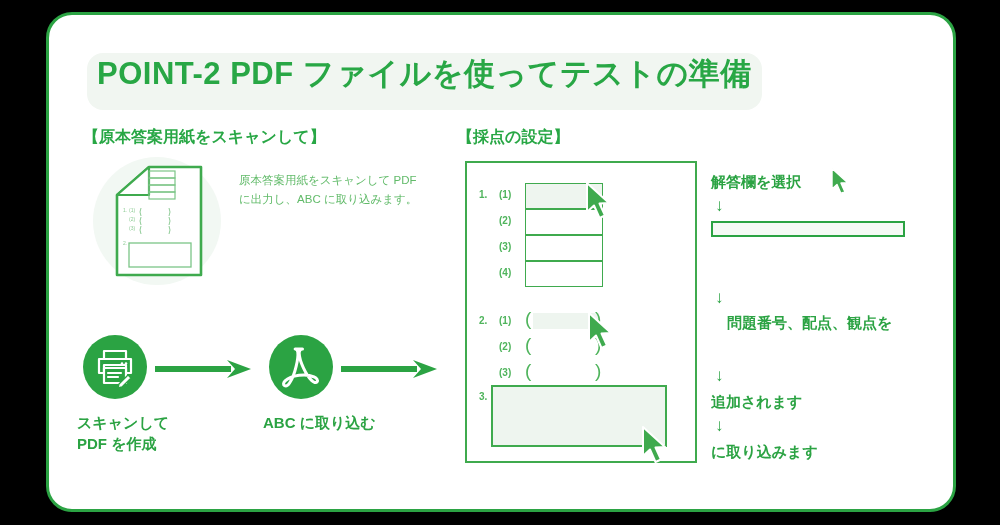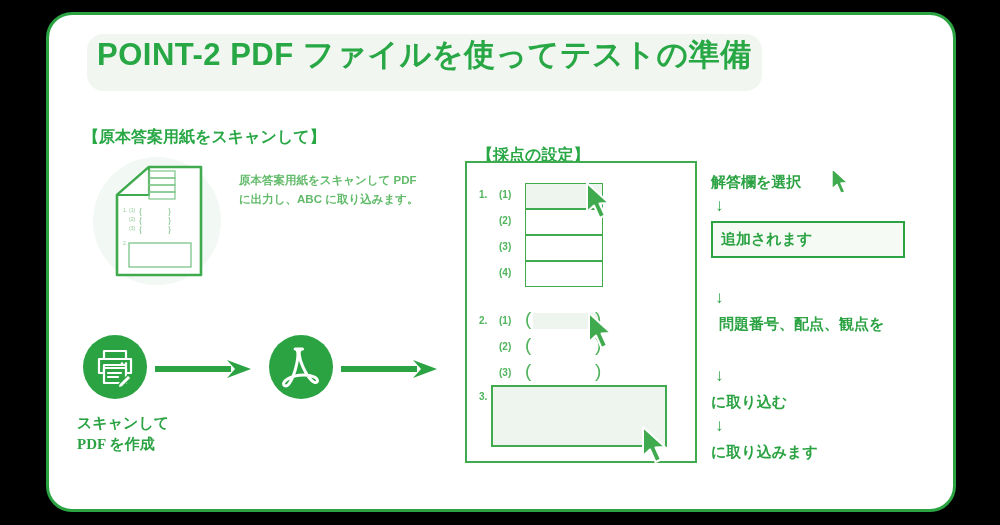--- a/index.html
+++ b/index.html
@@ -28,21 +28,21 @@
     height: 500px;
     background: #ffffff;
     border: 3px solid #2ba343;
     border-radius: 26px;
   }
 
   
   .title-band {
     position: absolute;
     left: 38px;
-    top: 19px;
+    top: 38px;
     padding: 4px 10px 19px 10px;
     background: #f1f6f1;
     border-radius: 16px;
   }
   .title-text {
     font-size: 31px;
     font-weight: bold;
     color: #28a745;
     letter-spacing: 0.5px;
     white-space: nowrap;
@@ -51,21 +51,21 @@
 
   
   .sec-head {
     position: absolute;
     font-size: 16px;
     font-weight: bold;
     color: #28a745;
     white-space: nowrap;
   }
   #head-left  { left: 34px;  top: 112px; }
-  #head-mid   { left: 428px; top: 112px; margin-top: 18px; }
+  #head-mid   { left: 408px; top: 112px; }
 
   
   .doc-wrap {
     position: absolute;
     left: 44px;
     top: 142px;
     width: 130px;
     height: 128px;
   }
   .doc-circle {
@@ -79,25 +79,25 @@
 
   
   .left-para {
     position: absolute;
     left: 190px;
     top: 156px;
     width: 185px;
     font-size: 11.5px;
     line-height: 1.62;
     color: #62bb6a;
-    font-weight: bold;
-  }
-
-  
-  .flow { position: absolute; left: 28px; top: 320px; width: 390px; height: 140px; font-family: Liberation Serif, serif; }
+    font-weight: normal;
+  }
+
+  
+  .flow { position: absolute; left: 28px; top: 320px; width: 390px; height: 140px; }
   .circ {
     position: absolute;
     width: 64px; height: 64px;
     border-radius: 50%;
     background: #2ba343;
   }
   .circ svg { position: absolute; left: 0; top: 0; }
   #circ-scan { left: 6px;  top: 0; }
   #circ-pdf  { left: 192px; top: 0; }
 
@@ -292,20 +292,21 @@
         <path d="M0 10 L76 10" stroke="#2ba343" stroke-width="6"></path>
         <path d="M72 1 L96 10 L72 19 L80 10 Z" fill="#2ba343"></path>
       </svg>
 
       <div class="flow-cap" id="cap-scan">
         <div>スキャンして</div>
         <div>PDF を作成</div>
       </div>
 
       <div class="flow-cap" id="cap-pdf">
+        <div>ABC に取り込む</div>
       </div>
     </div>
 
     <div class="sec-head" id="head-mid">【採点の設定】</div>
 
     <div class="panel">
 
       <div class="qnum" style="left:12px; top:26px;">1.</div>
       <div class="sublbl" style="left:32px; top:26px;">(1)</div>
       <div class="sublbl" style="left:32px; top:52px;">(2)</div>
@@ -351,32 +352,31 @@
 
       <div class="rtext" style="left:0px; top:16px;">解答欄を選択</div>
 
       <svg class="cursor" style="left:118px; top:12px;" width="26" height="30" viewBox="0 0 36 42">
         <path d="M4 2 L4 31 L11 24.5 L16.5 37 L22 34.5 L16.5 22.5 L26 22 Z" fill="#3faa4e" stroke="#ffffff" stroke-width="2" stroke-linejoin="round"></path>
       </svg>
 
       <div class="down-arrow" style="left:4px; top:42px;">↓</div>
 
       <div class="rbox" style="left:0px; top:66px;">
-        <div>追加されます</div>
       </div>
 
       <div class="down-arrow" style="left:4px; top:134px;">↓</div>
 
-      <div class="rtext" style="left:8px; top:158px;">
+      <div class="rtext" style="left:16px; top:158px;font-family:Liberation Serif, serif;">
         <div>問題番号、配点、観点を</div>
       </div>
 
       <div class="down-arrow" style="left:4px; top:212px;">↓</div>
 
-      <div class="rtext" style="left:0px; top:236px;">に取り込む</div>
+      <div class="rtext" style="left:0px; top:236px;">追加されます</div>
 
       <div class="down-arrow" style="left:4px; top:262px;">↓</div>
 
       <div class="rtext" style="left:0px; top:286px;">に取り込みます</div>
     </div>
 
   </div>
 </div>
 
 </body></html>

